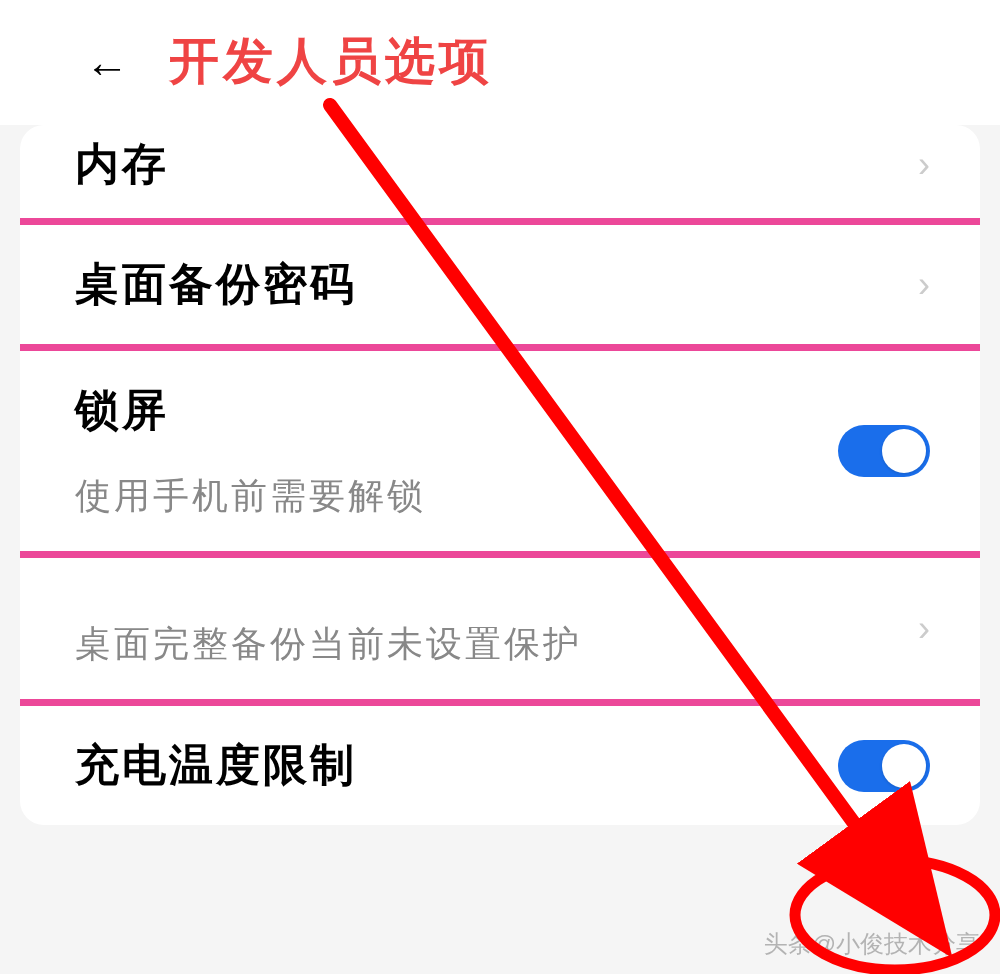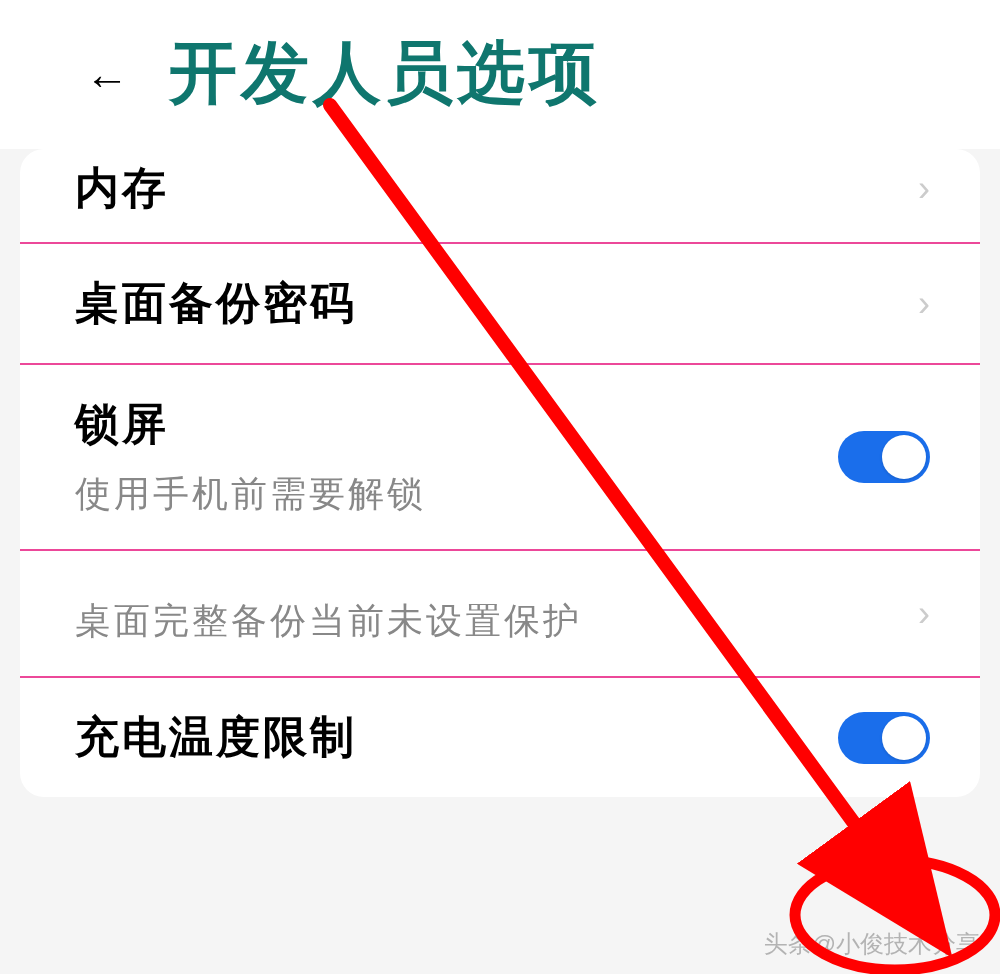--- a/index.html
+++ b/index.html
@@ -22,58 +22,58 @@
       background: #fff;
     }
     .back-arrow {
       font-size: 44px;
       color: #000;
       margin-right: 40px;
       font-weight: 300;
       font-family: sans-serif;
     }
     .page-title {
-      font-size: 68px;
-      color: #0f766e;
+      font-size: 50px;
+      color: #ef4444;
       font-weight: 600;
       letter-spacing: 4px;
     }
     .content-card {
       background: #fff;
       margin: 0 20px;
       border-radius: 24px;
       overflow: hidden;
     }
     .list-item {
       display: flex;
       align-items: center;
       justify-content: space-between;
       padding: 30px 50px 30px 55px;
-      border-bottom: 2px solid #ec4899;
+      border-bottom: 7px solid #ec4899;
     }
     .list-item.no-border {
       border-bottom: none;
     }
     .list-item.top-cut {
       padding-top: 10px;
       padding-bottom: 24px;
     }
     .item-text {
       flex: 1;
     }
     .item-title {
       font-size: 44px;
       color: #000;
       font-weight: 600;
       letter-spacing: 3px;
     }
     .item-subtitle {
       font-size: 36px;
       color: #888;
-      margin-top: 16px;
+      margin-top: 32px;
       letter-spacing: 3px;
     }
     .chevron {
       color: #ccc;
       font-size: 36px;
       font-family: sans-serif;
       font-weight: 300;
     }
     .toggle {
       width: 92px;

